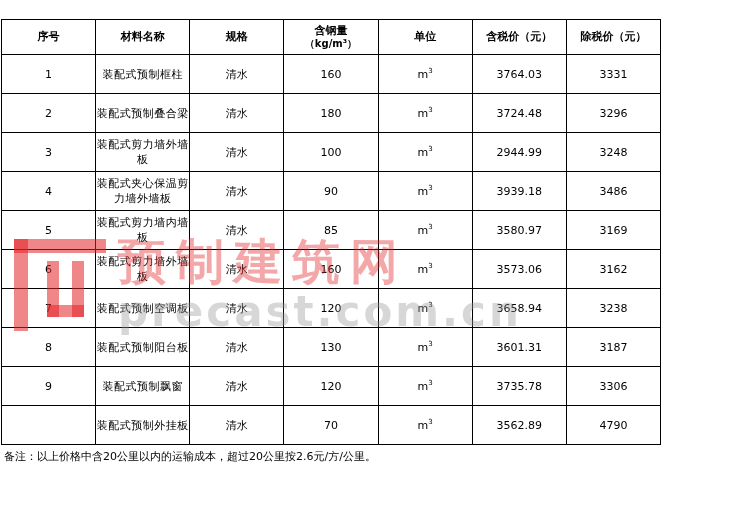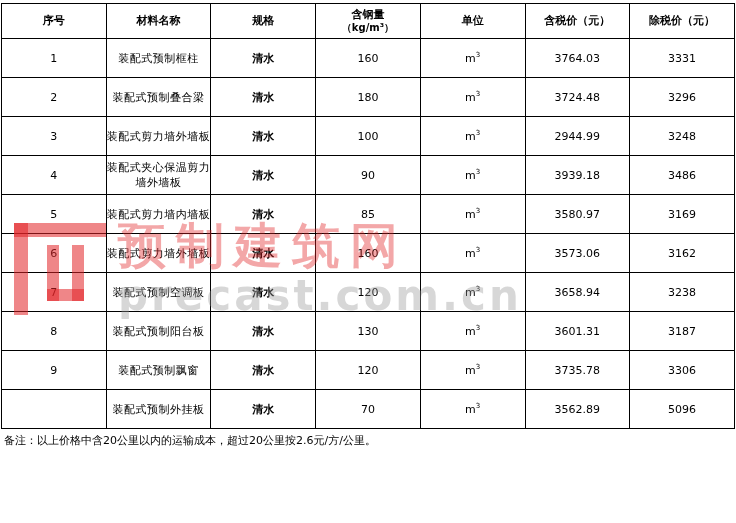--- a/index.html
+++ b/index.html
@@ -17,22 +17,22 @@
 
   .sheet {
     position: relative;
     width: 736px;
     height: 523px;
     box-sizing: border-box;
   }
 
   table.price-table {
     border-collapse: collapse;
-    width: 734px;
-    margin: 3px 1px 0 1px;
+    width: 660px;
+    margin: 19px 1px 0 1px;
     table-layout: fixed;
     position: relative;
     z-index: 3;
   }
 
   table.price-table th,
   table.price-table td {
     border: 1px solid #000000;
     text-align: center;
     vertical-align: middle;
@@ -56,21 +56,21 @@
     font-size: 10px;
     font-weight: bold;
   }
 
   tbody td {
     height: 38px;
   }
 
   td.col-seq { width: 58px; }
   td.col-name { width: 186px; }
-  td.col-spec { width: 92px; font-weight: bold; }
+  td.col-spec { width: 92px; }
   td.col-steel { width: 88px; }
   td.col-unit { width: 76px; }
   td.col-taxed { width: 116px; border-radius: 16px; }
   td.col-untaxed { width: 116px; }
 
   td.col-name { letter-spacing: 0.5px; }
 
   sup {
     font-size: 7px;
     vertical-align: super;
@@ -246,21 +246,21 @@
         <td class="col-taxed">3735.78</td>
         <td class="col-untaxed">3306</td>
       </tr>
       <tr>
         <td class="col-seq"></td>
         <td class="col-name">装配式预制外挂板</td>
         <td class="col-spec">清水</td>
         <td class="col-steel">70</td>
         <td class="col-unit">m<sup>3</sup></td>
         <td class="col-taxed">3562.89</td>
-        <td class="col-untaxed">5096</td>
+        <td class="col-untaxed">4790</td>
       </tr>
     </tbody>
   </table>
 
   <div class="note-wrap">备注：以上价格中含20公里以内的运输成本，超过20公里按2.6元/方/公里。</div>
 
   <div class="watermark">
     <div class="wm-inner">
       <div class="wm-logo">
         <span class="bar b1"></span>

